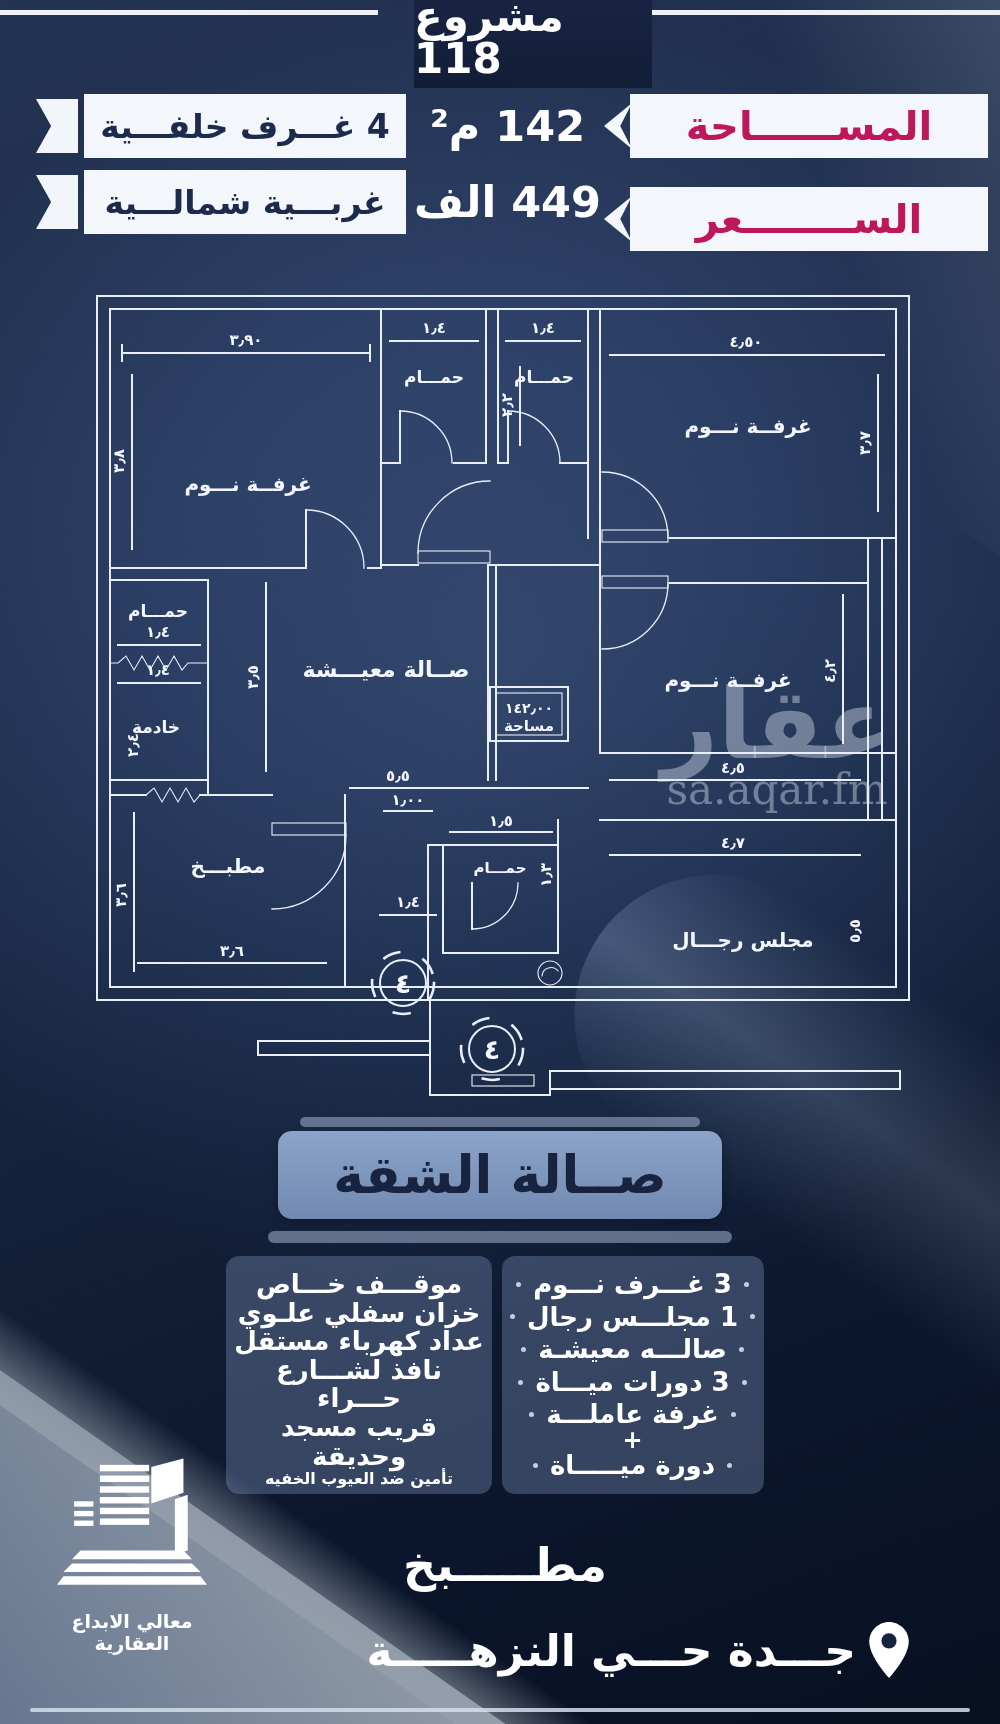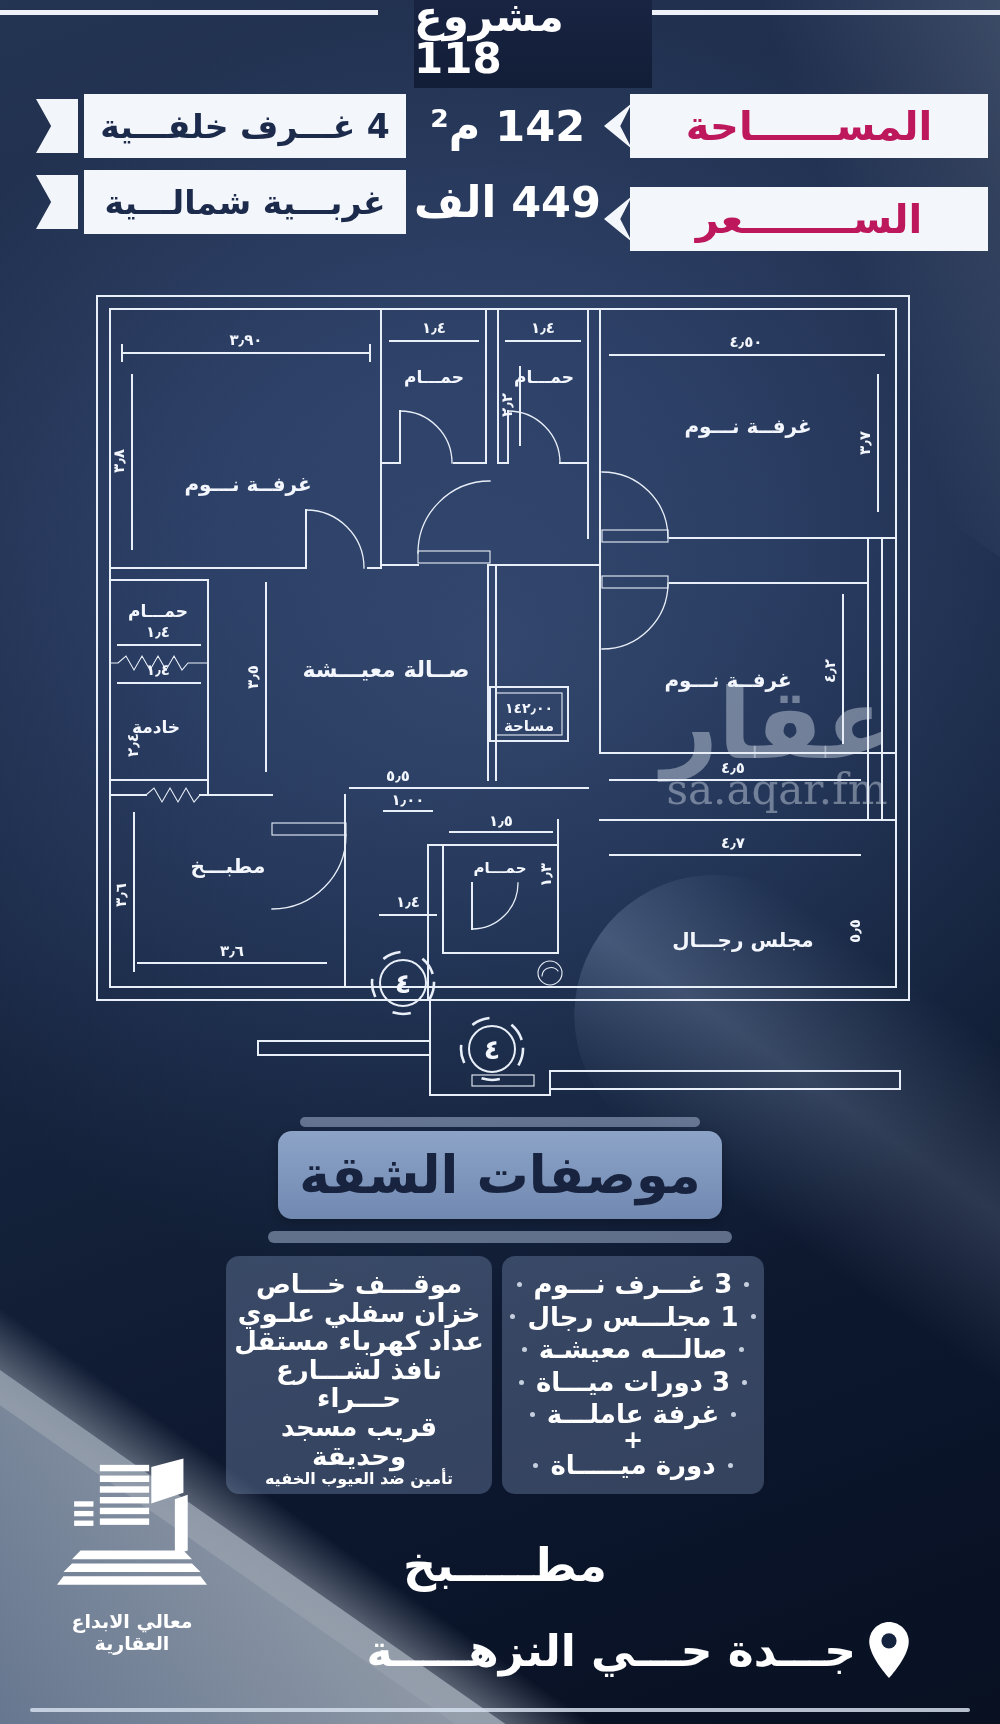--- a/index.html
+++ b/index.html
@@ -57,21 +57,21 @@
   .bar{position:absolute;background:rgba(162,178,207,0.55);border-radius:6px;z-index:2;}
   .bar.top{left:300px;top:1117px;width:400px;height:10px;}
   .bar.bot{left:268px;top:1231px;width:464px;height:12px;}
   .spec-banner{position:absolute;left:278px;top:1131px;width:444px;height:88px;border-radius:14px;z-index:2;
     background:linear-gradient(180deg,#8da4c8 0%,#7license 100%);
     background:linear-gradient(180deg,#8da4c8 0%,#7189b1 100%);
     display:flex;align-items:center;justify-content:center;box-shadow:0 3px 10px rgba(0,0,0,0.25);}
   .spec-banner span{color:#18243f;font-weight:bold;font-size:52px;direction:rtl;}
   .panel{position:absolute;top:1256px;height:238px;border-radius:13px;background:rgba(128,150,188,0.36);z-index:2;
     display:flex;flex-direction:column;justify-content:space-between;padding:14px 8px;direction:rtl;}
-  .panel.right{left:502px;width:262px;}
+  .panel.right{left:502px;width:262px;align-items:flex-end;}
   .panel.left{left:226px;width:266px;}
   .panel ul{list-style:none;margin:0;padding:0;display:flex;flex-direction:column;height:100%;justify-content:space-between;}
   .panel li{color:#fff;font-weight:bold;font-size:26px;text-align:center;display:flex;align-items:center;justify-content:center;gap:12px;line-height:1.1;}
   .panel.right li::before,.panel.right li::after{content:"";width:5px;height:5px;border-radius:50%;background:#dfe7f3;opacity:.85;flex:0 0 auto;}
   .panel.right li.plus::before,.panel.right li.plus::after{display:none;}
   .panel li.plus{font-size:24px;margin:-6px 0;}
   .panel.left li.small{font-size:16px;}
   .kitchen-note{position:absolute;left:340px;top:1538px;width:330px;z-index:2;text-align:center;color:#fff;font-weight:bold;font-size:46px;direction:rtl;}
   
   .logo{position:absolute;left:42px;top:1452px;width:180px;z-index:2;text-align:center;}
@@ -264,21 +264,21 @@
     <text class="big" x="404" y="776">٤</text>
   </svg>
 
   <div class="watermark">
     <div class="brand">عقار</div>
     <div class="site">sa.aqar.fm</div>
   </div>
 
   <div class="bar top"></div>
   <div class="spec-banner">
-    <span>موصفات الشقة</span>
+    <span>صــالة الشقة</span>
   </div>
   <div class="bar bot"></div>
 
   <div class="panel right">
     <ul>
       <li>3 غـــرف نـــوم</li>
       <li>1 مجلـــس رجال</li>
       <li>صالـــه معيشـة</li>
       <li>3 دورات ميـــاة</li>
       <li>غرفة عاملـــة</li>

